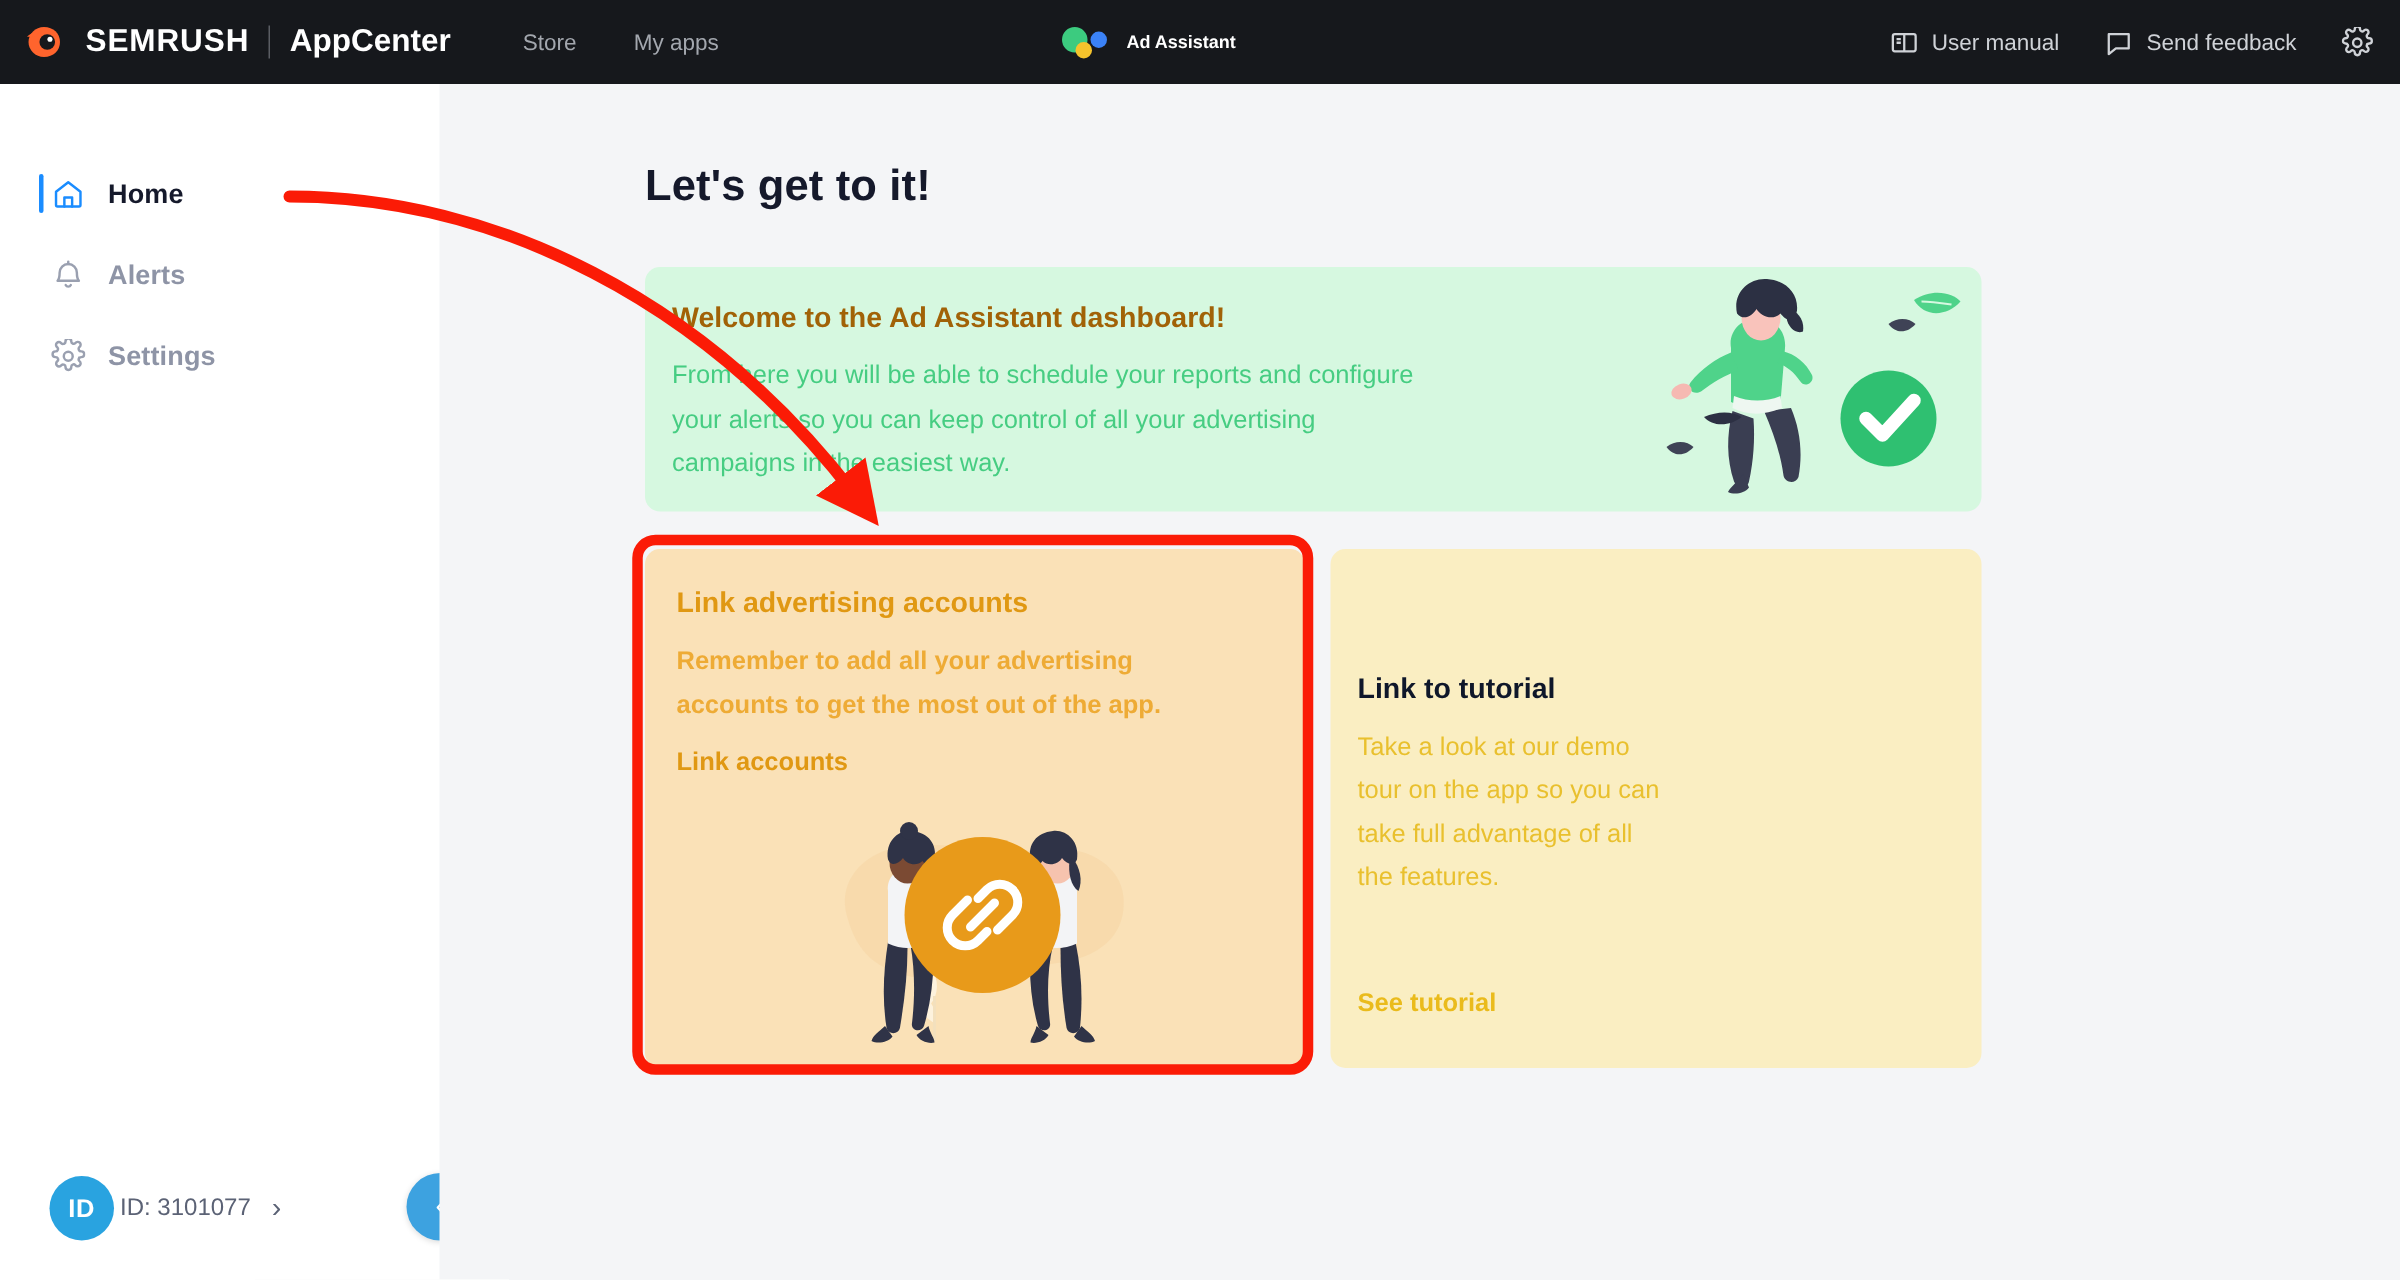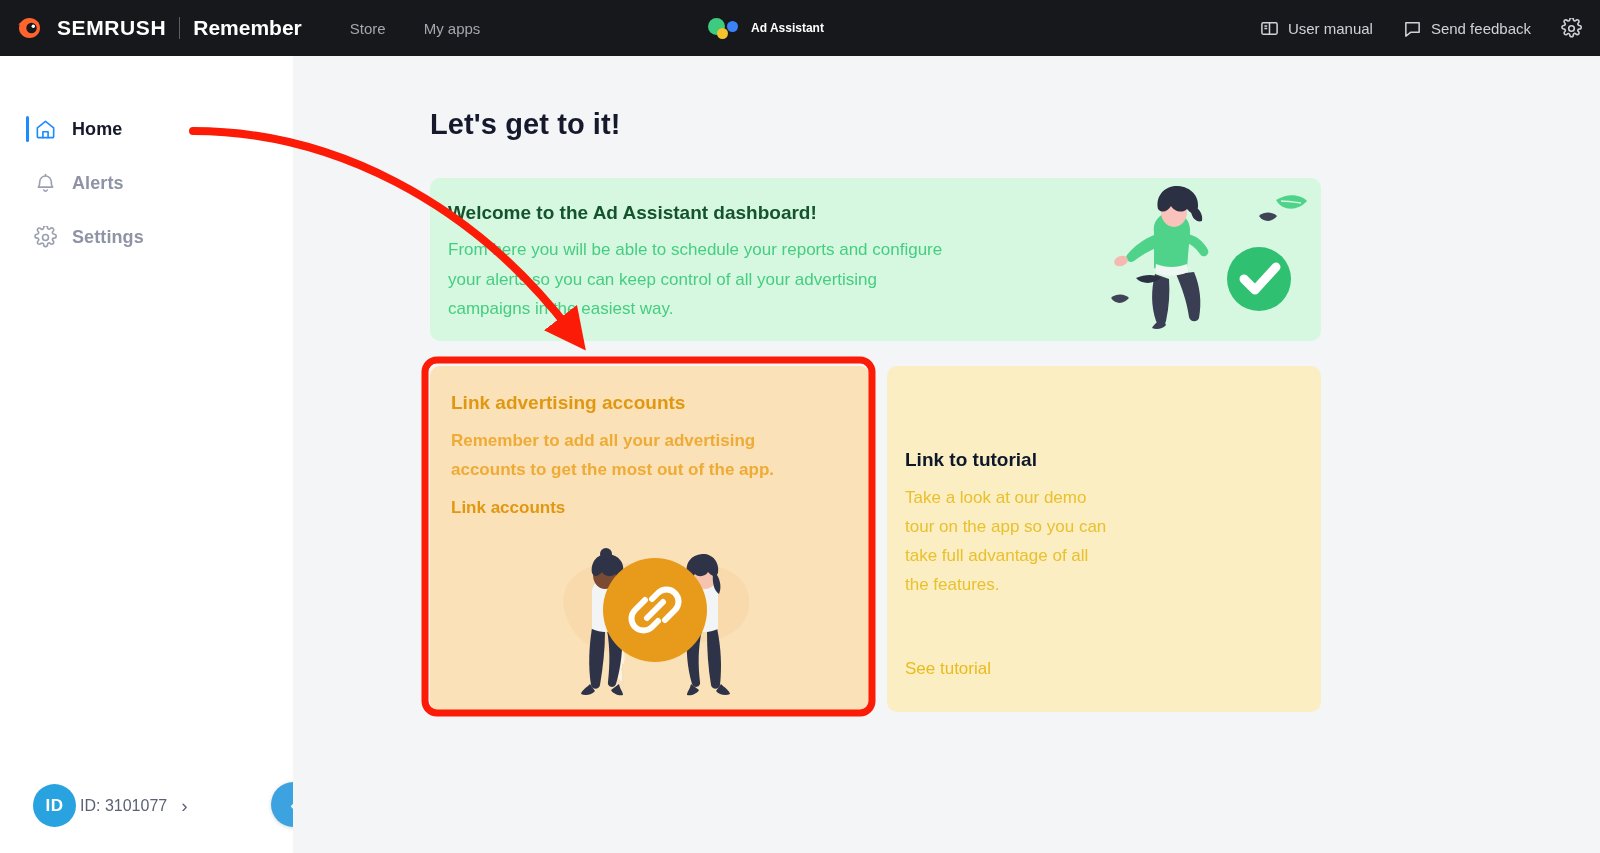--- a/index.html
+++ b/index.html
@@ -109,21 +109,21 @@
   }
 
   .card {
     position: absolute; border-radius: 10px; overflow: hidden;
   }
   .card-welcome {
     left: 137px; top: 122px; width: 891px; height: 163px; background: #d6f8e0;
   }
   .card-welcome .c-title {
     position: absolute; left: 18px; top: 24px;
-    font-size: 19px; font-weight: 700; color: #14532d;
+    font-size: 19px; font-weight: 700; color: #a16207;
   }
   .card-welcome .c-body {
     position: absolute; left: 18px; top: 57px; width: 510px;
     font-size: 17px; line-height: 29.5px; color: #46cd82;
   }
 
   .card-link {
     left: 137px; top: 310px; width: 440px; height: 346px; background: #fae1b7;
   }
   .card-link .c-title {
@@ -145,21 +145,21 @@
   .card-tutorial .c-title {
     position: absolute; left: 18px; top: 83px;
     font-size: 19px; font-weight: 700; color: #0f172a;
   }
   .card-tutorial .c-body {
     position: absolute; left: 18px; top: 117px; width: 210px;
     font-size: 17px; line-height: 29px; color: #e9c02e;
   }
   .card-tutorial .c-cta {
     position: absolute; left: 18px; top: 293px;
-    font-size: 17px; font-weight: 400; color: #eabb1c; cursor: pointer;
+    font-size: 17px; font-weight: 700; color: #eabb1c; cursor: pointer;
   }
 
   
   .illu-welcome { position: absolute; right: 8px; top: 0px; width: 250px; height: 163px; }
   .illu-link { position: absolute; left: 105px; bottom: 10px; width: 240px; height: 160px; }
 
   
   .overlay {
     position: absolute; left: 0; top: 0; width: 1600px; height: 853px;
     pointer-events: none;
@@ -175,21 +175,21 @@
       <span class="semrush-logo">
         <svg width="30" height="22" viewBox="0 0 30 22">
           <path d="M1 11c0-5.5 4.6-10 10.3-10C17.6 1 22 5.4 22 11s-4.4 10-10.7 10C5.6 21 1 16.5 1 11z" fill="#ff642d"></path>
           <path d="M0 7.5c3-3 8-4.5 12-4.3-3 .9-5.5 2.4-7.2 4.3H0z" fill="#ff642d"></path>
           <circle cx="13.5" cy="11" r="5.2" fill="#16181c"></circle>
           <circle cx="15.3" cy="9.2" r="1.7" fill="#ffffff"></circle>
         </svg>
       </span>
       <span class="semrush-word">SEMRUSH</span>
       <span class="brand-divider"></span>
-      <span class="appcenter-word">Remember</span>
+      <span class="appcenter-word">AppCenter</span>
     </div>
 
     <div class="navlinks">
       <span class="navlink">Store</span>
       <span class="navlink">My apps</span>
     </div>
 
     <div class="center-app">
       <span class="app-dots">
         <span class="dot-g"></span>

